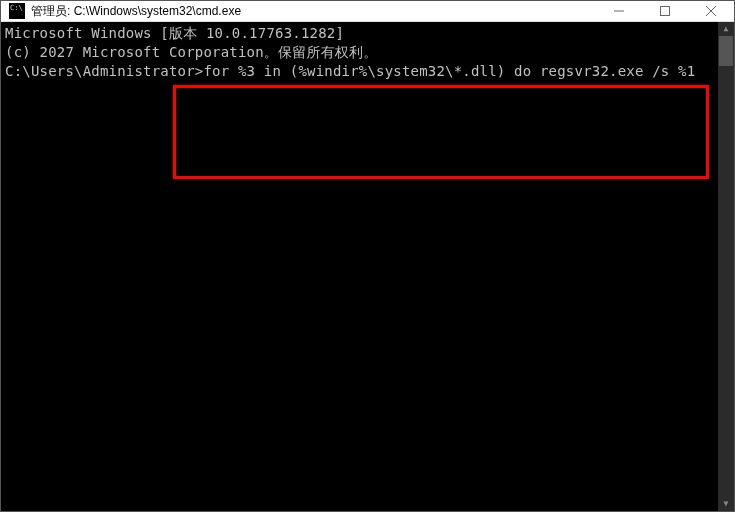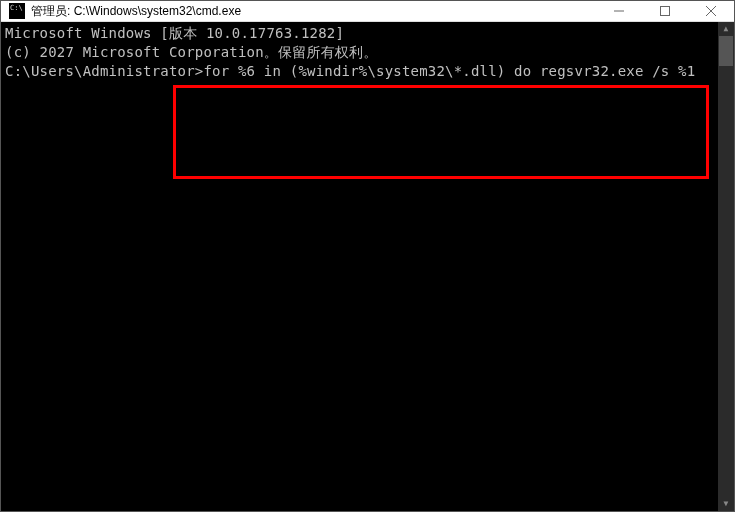--- a/index.html
+++ b/index.html
@@ -153,21 +153,21 @@
             <line x1="10" y1="0" x2="0" y2="10"></line>
           </svg>
       </div>
     </div>
   </div>
 
   <div class="terminal-area">
     <div class="terminal-line">Microsoft Windows [版本 10.0.17763.1282]</div>
     <div class="terminal-line">(c) 2027 Microsoft Corporation。保留所有权利。</div>
     <div class="terminal-line"></div>
-    <div class="terminal-line"><span>C:\Users\Administrator&gt;</span><span>for %6 in (%windir%\system32\*.dll) do regsvr32.exe /s %1</span></div>
+    <div class="terminal-line"><span>C:\Users\Administrator&gt;</span><span>for %3 in (%windir%\system32\*.dll) do regsvr32.exe /s %1</span></div>
 
     <div class="highlight-box hb1"></div>
 
     <div class="scrollbar">
       <div class="scrollbar-arrow up">▲</div>
       <div class="scrollbar-thumb"></div>
       <div class="scrollbar-arrow down">▼</div>
     </div>
   </div>
 </div>

